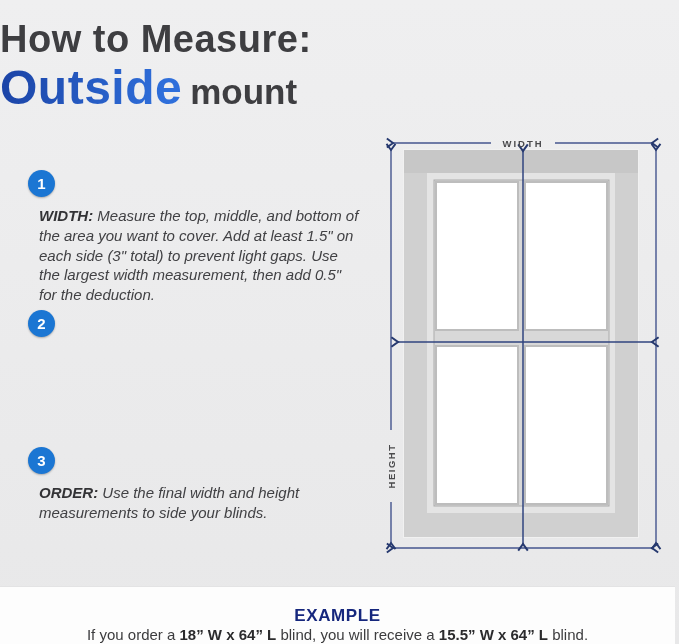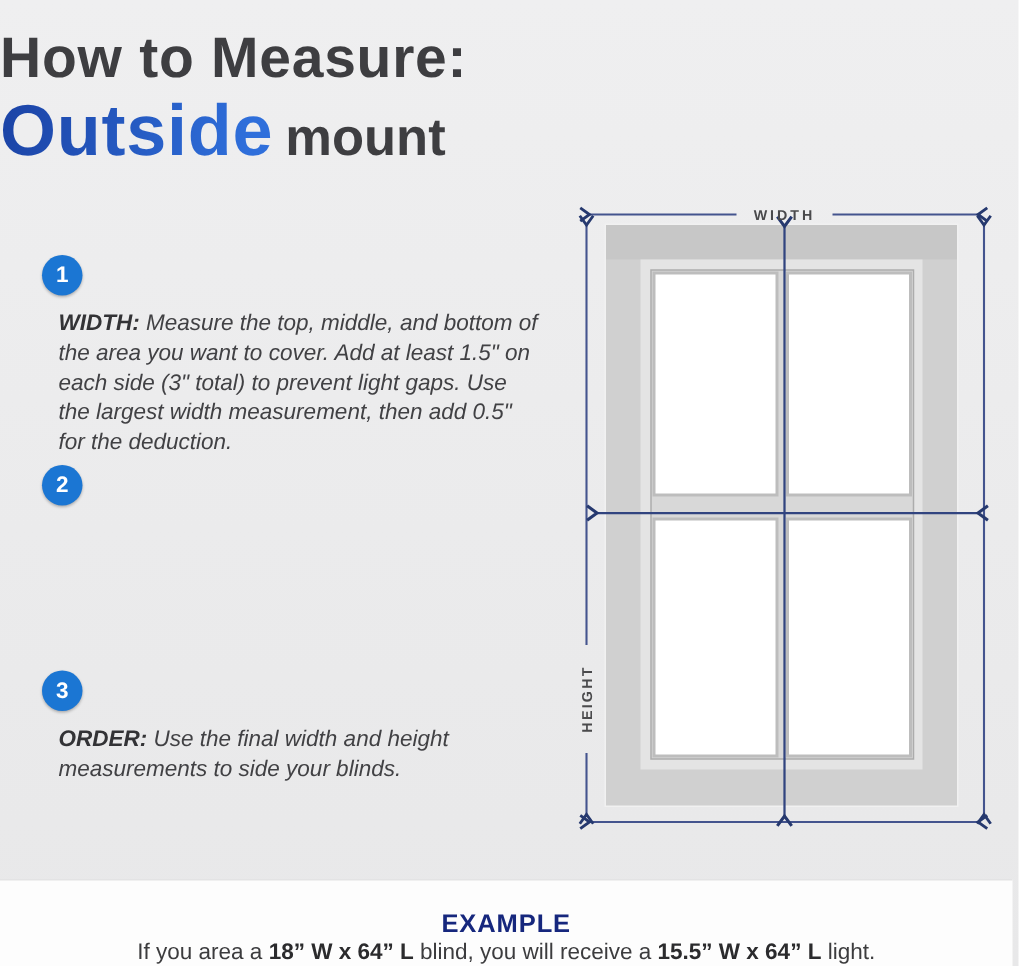--- a/index.html
+++ b/index.html
@@ -108,16 +108,16 @@
       <path d="M148 23 V416" marker-start="url(#ah)" marker-end="url(#ah)"></path>
       <path d="M23 214 H277" marker-start="url(#ah)" marker-end="url(#ah)"></path>
     </g>
 
     <text x="148" y="18.5" text-anchor="middle" font-size="9.5" font-weight="600" letter-spacing="2" fill="#4a4a4c">WIDTH</text>
     <text transform="translate(19.5 338) rotate(-90)" text-anchor="middle" font-size="9.5" font-weight="600" letter-spacing="1.5" fill="#4a4a4c">HEIGHT</text>
   </svg>
 
   <div class="example-band">
     <h3 class="example-heading">EXAMPLE</h3>
-    <p class="example-sentence"><span>If you area a </span><b>18” W x 64” L</b><span> blind, you will receive a </span><b>15.5” W x 64” L</b><span> light.</span></p>
+    <p class="example-sentence"><span>If you order a </span><b>18” W x 64” L</b><span> blind, you will receive a </span><b>15.5” W x 64” L</b><span> blind.</span></p>
   </div>
 
 </div>
 
 </body></html>

